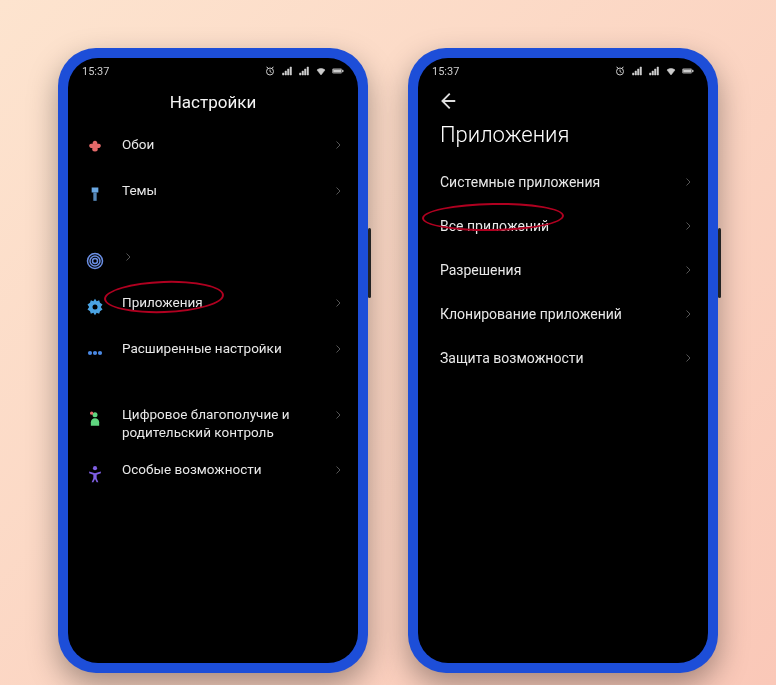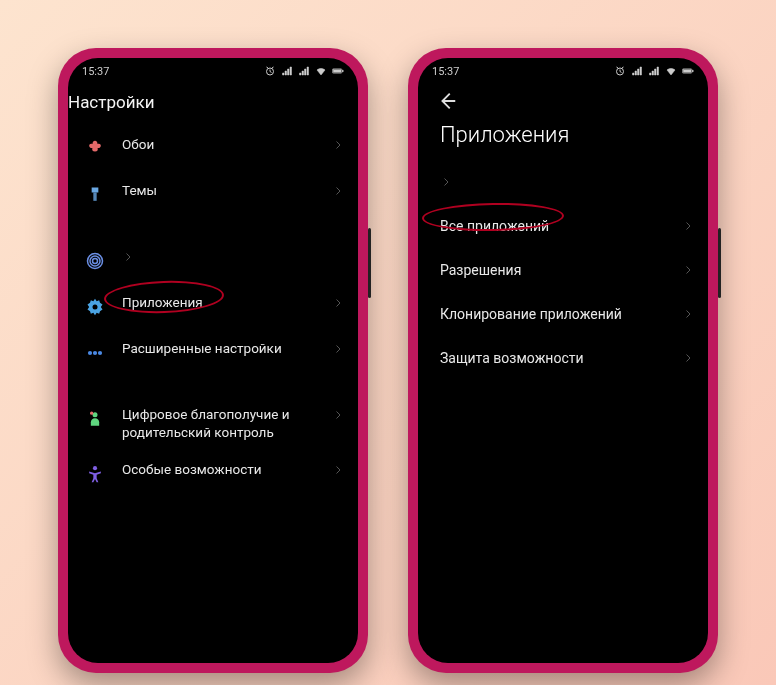--- a/index.html
+++ b/index.html
@@ -5,21 +5,21 @@
   * { box-sizing: border-box; margin: 0; padding: 0; }
   body {
     width: 776px; height: 685px;
     background: linear-gradient(135deg, #fde4cf 0%, #fac8b8 100%);
     font-family: -apple-system, "Segoe UI", Roboto, Arial, sans-serif;
     display: flex; justify-content: center; align-items: center;
     gap: 40px;
   }
   .phone {
     width: 310px; height: 625px;
-    background: #be185d;
+    background: #1d4ed8;
     border-radius: 38px;
     padding: 10px;
     box-shadow: 0 12px 30px rgba(0,0,0,0.35);
     position: relative;
     margin-top: 36px;
   }
   .phone::after {
     content:"";
     position:absolute; right:-3px; top:180px; width:3px; height:70px;
     background:#222; border-radius:2px;
@@ -33,21 +33,21 @@
     display: flex; flex-direction: column;
   }
   .statusbar {
     height: 26px;
     display: flex; align-items: center; justify-content: space-between;
     padding: 0 14px; font-size: 11px; color: #ccc;
   }
   .statusbar .sicons { display:flex; gap:5px; align-items:center; }
   .statusbar svg { width:12px; height:12px; fill:#ccc; stroke:#ccc; }
   .title {
-    font-size: 17px; font-weight: 400;
+    text-align: center; font-size: 17px; font-weight: 400;
     color: #f5f5f5; padding: 8px 0 14px 0;
   }
   .pagetitle {
     font-size: 22px; font-weight: 300; color:#fff;
     padding: 2px 18px 16px 22px;
   }
   .back-row { padding: 6px 16px 4px 18px; }
   .back-row svg { width:22px; height:22px; stroke:#ddd; stroke-width:2; fill:none; }
   .list { flex:1; overflow:hidden; }
   .row {
@@ -226,20 +226,21 @@
       </div>
     </div>
     <div class="back-row">
       <svg viewBox="0 0 24 24">
           <path d="M15 4l-8 8 8 8M7 12h14"></path>
         </svg>
     </div>
     <div class="pagetitle">Приложения</div>
     <div class="list" id="list2">
         <div class="row row2">
+          <span class="label">Системные приложения</span>
           <span class="chev"><svg viewBox="0 0 24 24">
               <path d="M9 5l7 7-7 7"></path>
             </svg></span>
         </div>
         <div class="row row2">
           <span class="label">Все приложений</span>
           <span class="chev"><svg viewBox="0 0 24 24">
               <path d="M9 5l7 7-7 7"></path>
             </svg></span>
           <span class="highlight hl2"></span>

